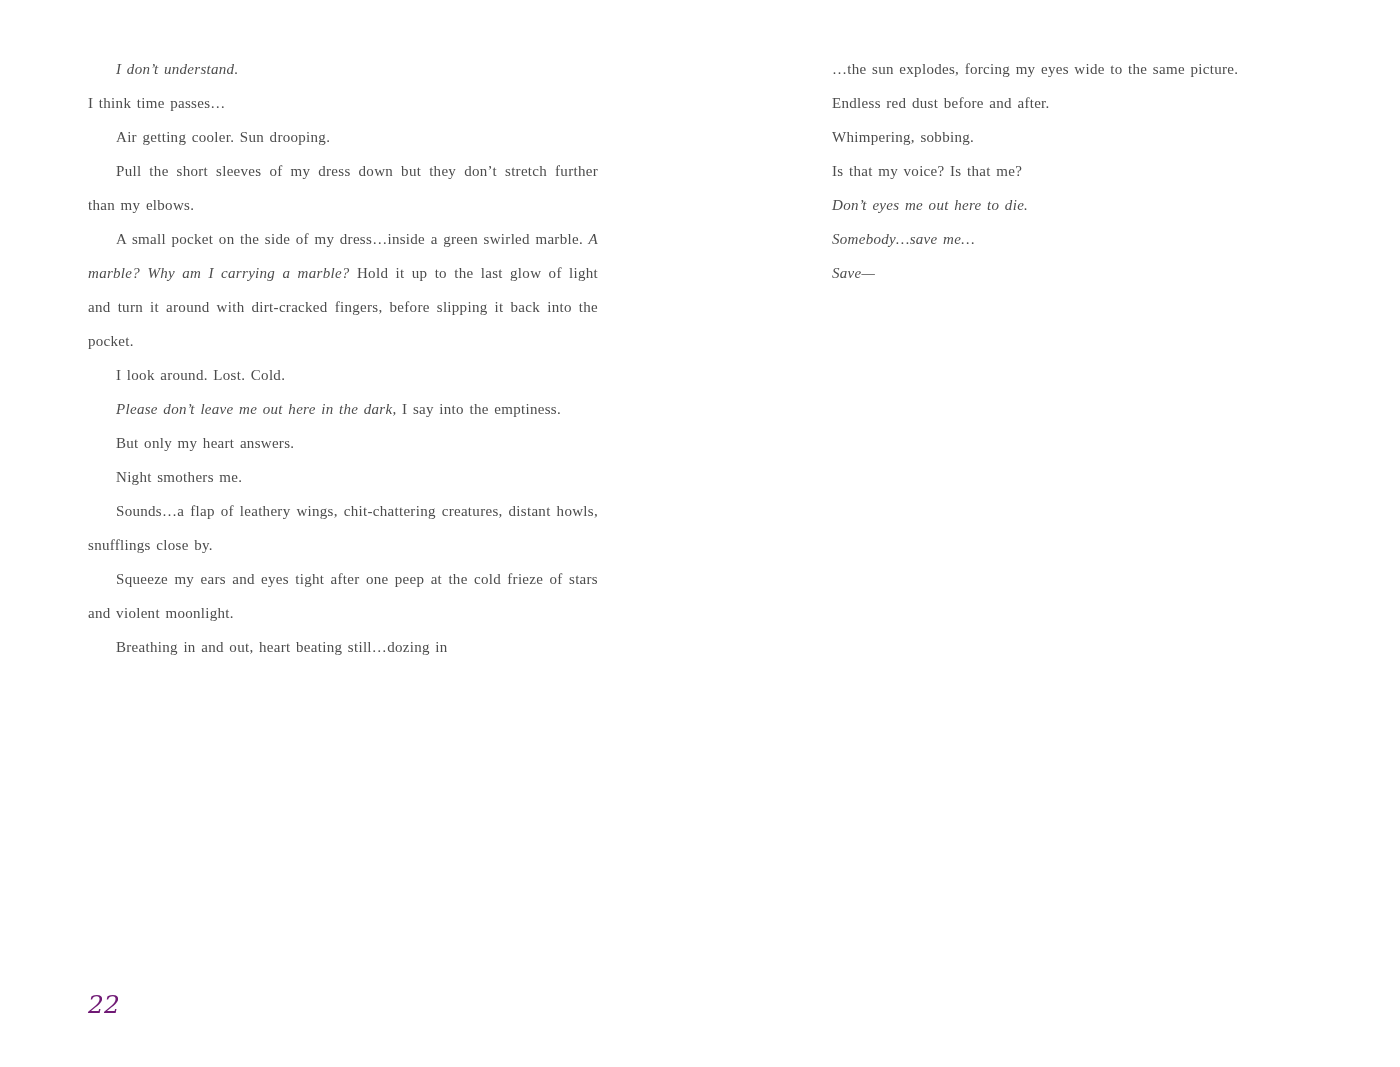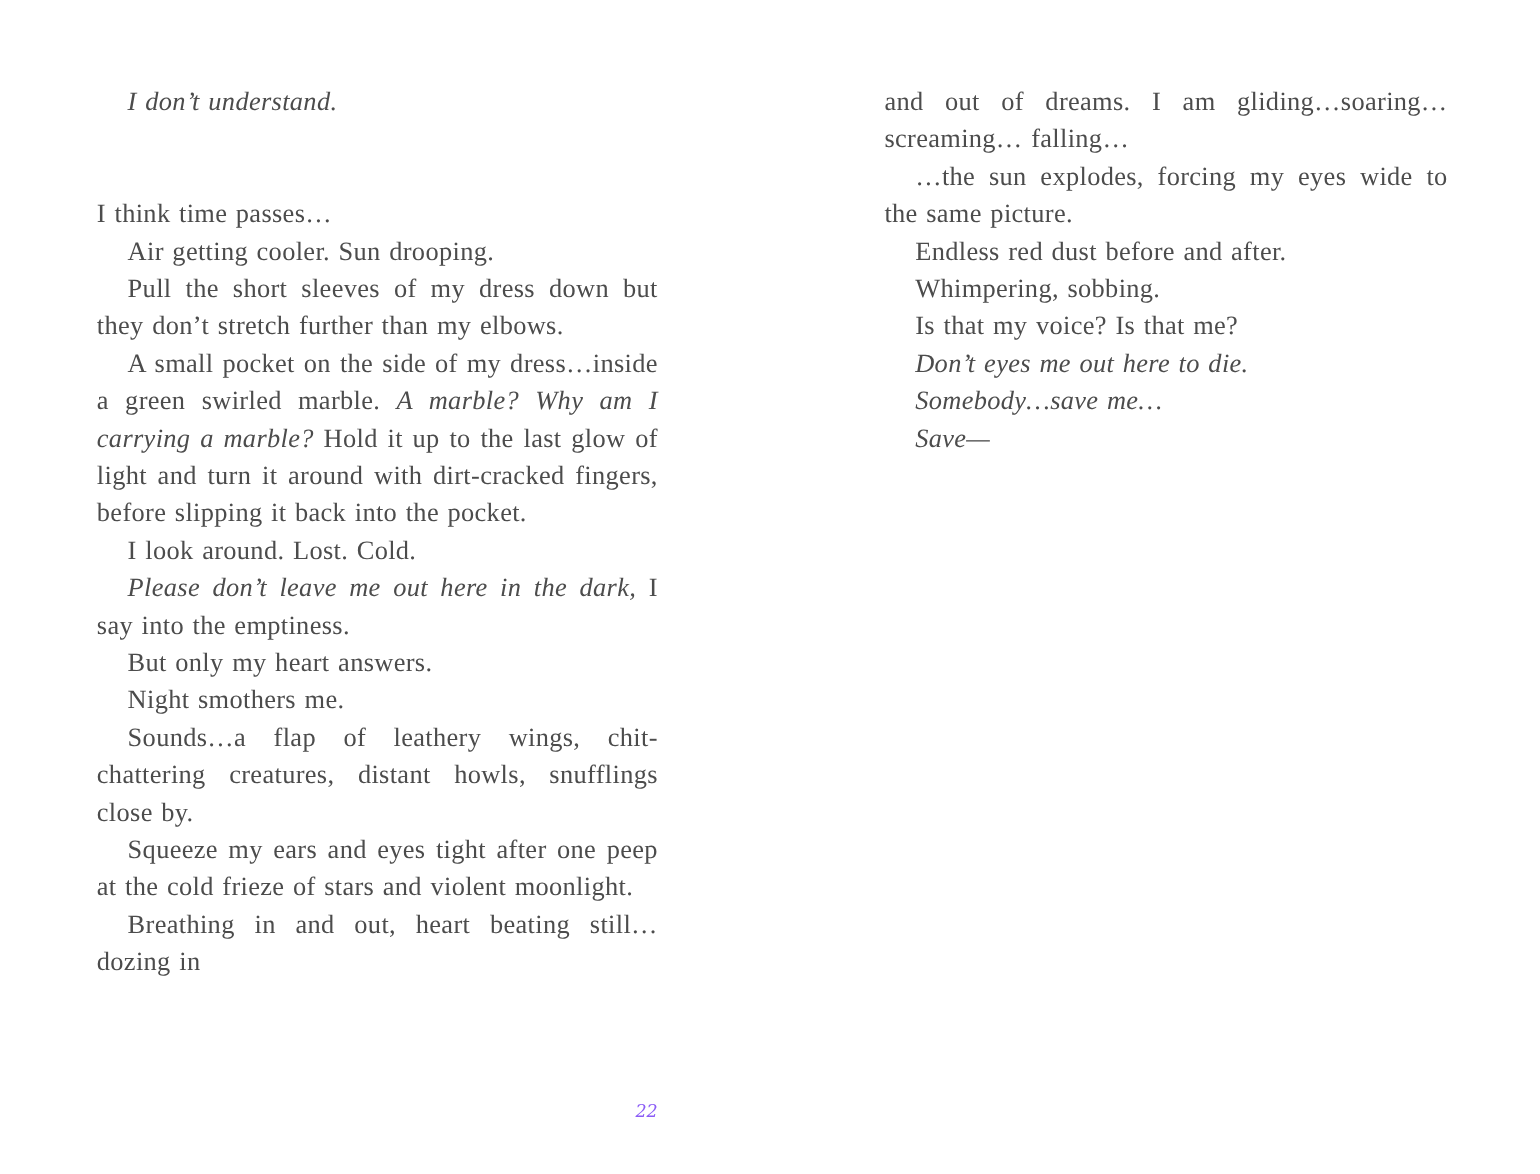--- a/index.html
+++ b/index.html
@@ -21,46 +21,46 @@
   }
   .page {
     position: absolute;
     top: 0;
     height: 1067px;
   }
   .page--left  { left: 88px;  width: 510px; }
   .page--right { left: 804px; width: 512px; }
 
   .text-block {
-    padding-top: 76px;
-    font-size: 24px;
+    padding-top: 52px;
+    font-size: 15px;
     line-height: 34px;
     color: #4c4c4c;
     letter-spacing: 0.3px;
     word-spacing: 1.5px;
   }
   p.para {
     margin: 0;
     text-align: justify;
     text-indent: 0;
   }
   p.para.indent { text-indent: 28px; }
-  p.para.gap    { margin-top: 68px; }
+  p.para.gap    { }
   .seg.italic   { font-style: italic; }
 
   .page-number {
     position: absolute;
     bottom: 48px;
     left: 0;
     width: 100%;
-    text-align: right;
+    text-align: left;
     font-family: "DejaVu Serif", serif;
     font-style: italic;
-    font-size: 16px;
-    color: #8b5cf6;
+    font-size: 25px;
+    color: #701a75;
   }
 </style>
 </head>
 <body>
 
 <div class="spread">
 
   <div class="page page--left">
     <div class="text-block" id="left-text">
         <p class="para indent"><span class="seg italic">I don’t understand.</span></p>
@@ -74,21 +74,20 @@
         <p class="para indent"><span class="seg">Night smothers me.</span></p>
         <p class="para indent"><span class="seg">Sounds…a flap of leathery wings, chit-chattering creatures, distant howls, snufflings close by.</span></p>
         <p class="para indent"><span class="seg">Squeeze my ears and eyes tight after one peep at the cold frieze of stars and violent moonlight.</span></p>
         <p class="para indent"><span class="seg">Breathing in and out, heart beating still…dozing in</span></p>
       </div>
     <div class="page-number">22</div>
   </div>
 
   <div class="page page--right">
     <div class="text-block" id="right-text">
-        <p class="para"><span class="seg">and out of dreams. I am gliding…soaring…screaming… falling…</span></p>
         <p class="para indent"><span class="seg">…the sun explodes, forcing my eyes wide to the same picture.</span></p>
         <p class="para indent"><span class="seg">Endless red dust before and after.</span></p>
         <p class="para indent"><span class="seg">Whimpering, sobbing.</span></p>
         <p class="para indent"><span class="seg">Is that my voice? Is that me?</span></p>
         <p class="para indent"><span class="seg italic">Don’t eyes me out here to die.</span></p>
         <p class="para indent"><span class="seg italic">Somebody…save me…</span></p>
         <p class="para indent"><span class="seg italic">Save—</span></p>
       </div>
   </div>
 

